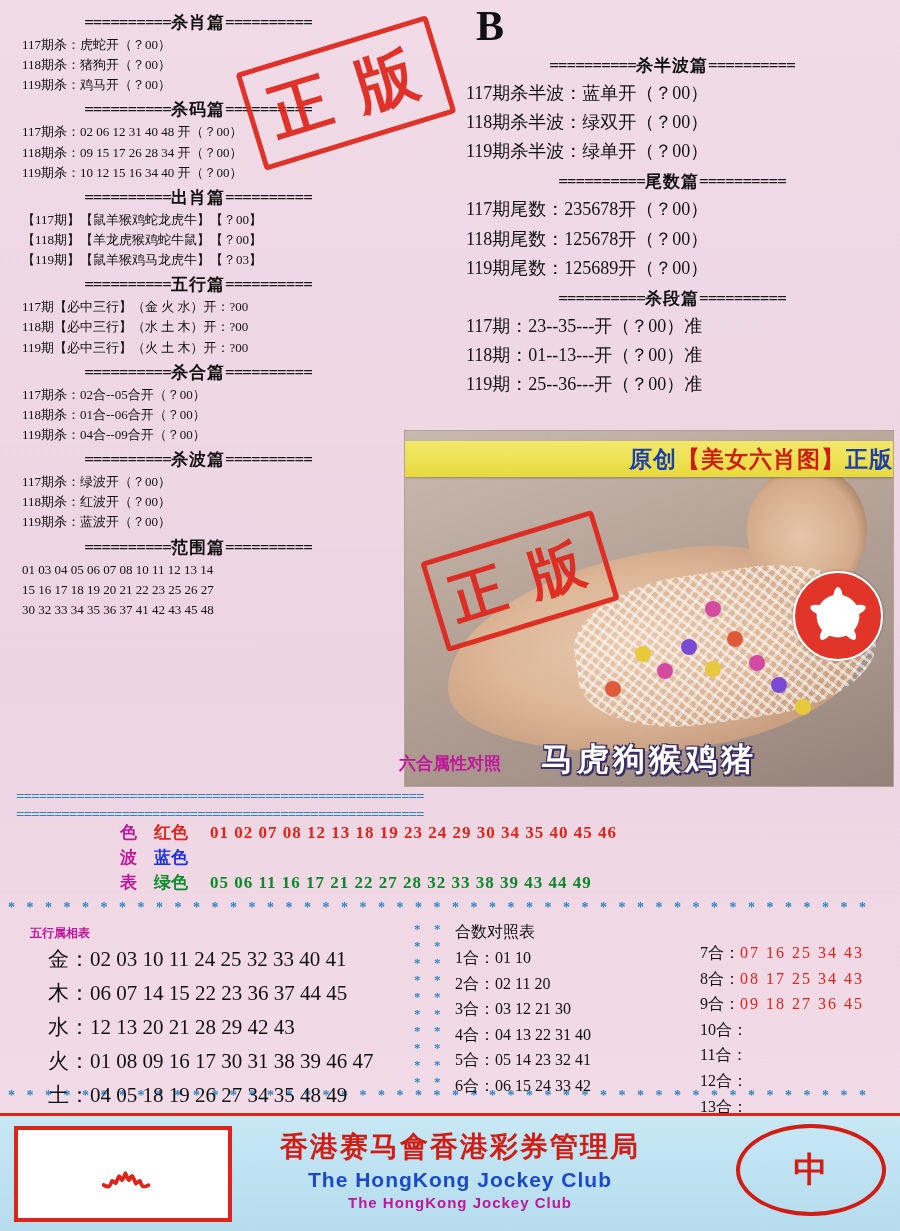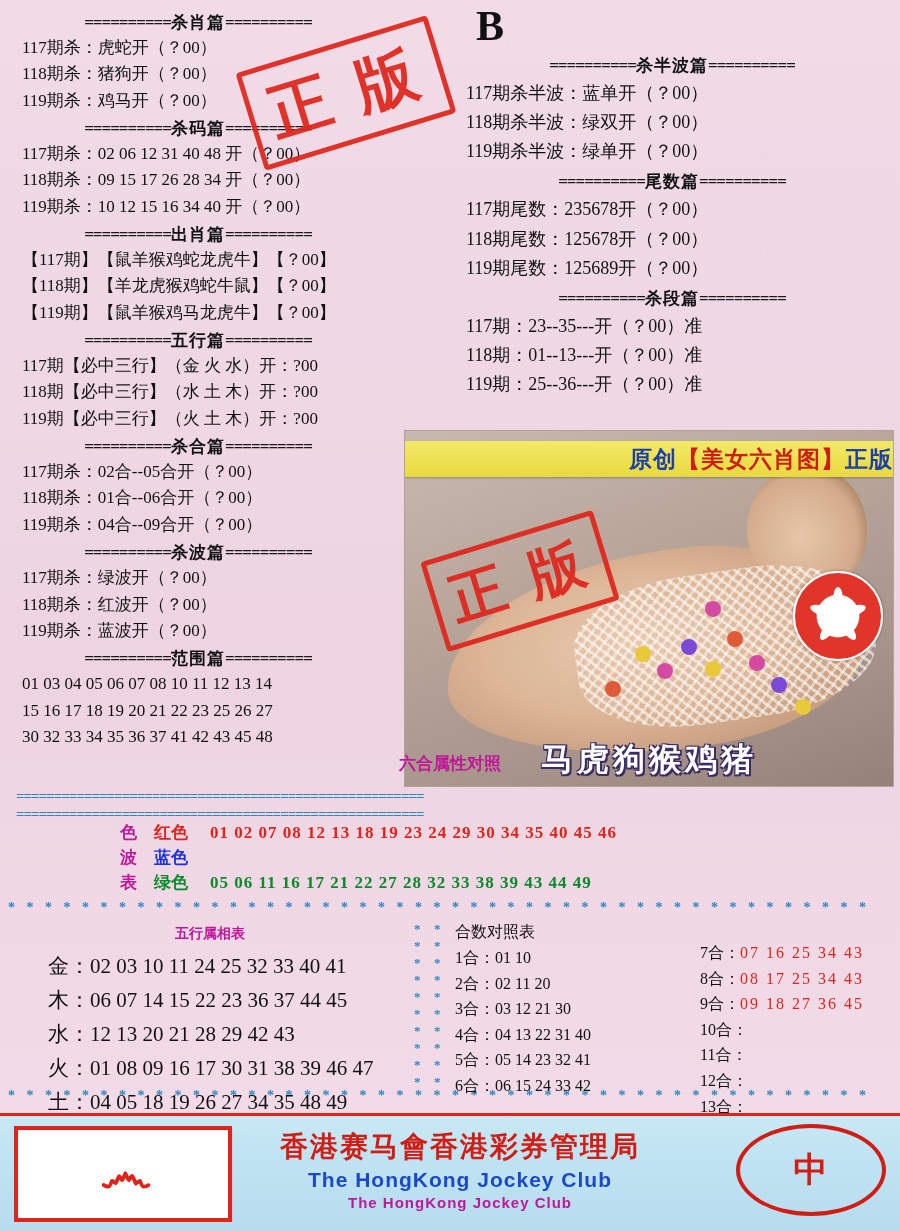--- a/index.html
+++ b/index.html
@@ -19,21 +19,21 @@
     text-align:center;
     font-size:17px;
     color:#111;
     font-weight:bold;
     letter-spacing:1px;
     white-space:nowrap;
     overflow:hidden;
   }
   .sec-title .dash{color:#1a1a1a;letter-spacing:-1px;font-weight:bold;}
   .row{
-    font-size:17px;
+    font-size:13px;
     color:#111;
     line-height:1.55;
     white-space:nowrap;
   }
   
   .left-col{
     position:absolute;left:8px;top:8px;width:380px;
   }
   .left-col .row{padding-left:14px;}
   .left-col .sec-title{margin:3px 0 1px 0;}
@@ -143,21 +143,21 @@
   .c-blue{color:#1b32e0;}
   .c-green{color:#0a8a2a;}
   
   .stars{
     position:absolute;left:8px;width:884px;
     color:#2e86c1;font-size:14px;font-weight:bold;letter-spacing:4px;
     white-space:nowrap;overflow:hidden;
   }
   
   .wuxing{position:absolute;left:30px;top:925px;width:360px;}
-  .wuxing .t{text-align:center;color:#c0179a;font-size:14px;font-weight:bold;margin-bottom:6px;}
+  .wuxing .t{color:#c0179a;font-size:12px;font-weight:bold;margin-bottom:0;}
   .wuxing .r{font-size:21px;line-height:1.62;color:#111;padding-left:18px;}
   .vstars{
     position:absolute;top:920px;color:#2e86c1;font-size:13px;font-weight:bold;line-height:17px;
   }
   .hesum{position:absolute;left:455px;top:922px;width:230px;}
   .hesum .t{color:#111;font-size:16px;margin-bottom:2px;}
   .hesum .r{font-size:16px;line-height:1.6;color:#111;}
   .hesum2{position:absolute;left:700px;top:940px;width:200px;}
   .hesum2 .r{font-size:16px;line-height:1.6;color:#111;}
   .hesum2 .n{color:#e0241b;letter-spacing:2px;}
@@ -212,21 +212,21 @@
     </div>
     <div class="row">117期杀：02 06 12 31 40 48 开（？00）</div>
     <div class="row">118期杀：09 15 17 26 28 34 开（？00）</div>
     <div class="row">119期杀：10 12 15 16 34 40 开（？00）</div>
 
     <div class="sec-title">
       <span class="dash">==========</span><span>出肖篇</span><span class="dash">==========</span>
     </div>
     <div class="row">【117期】【鼠羊猴鸡蛇龙虎牛】【？00】</div>
     <div class="row">【118期】【羊龙虎猴鸡蛇牛鼠】【？00】</div>
-    <div class="row">【119期】【鼠羊猴鸡马龙虎牛】【？00】</div>
+    <div class="row">【119期】【鼠羊猴鸡马龙虎牛】【？03】</div>
 
     <div class="sec-title">
       <span class="dash">==========</span><span>五行篇</span><span class="dash">==========</span>
     </div>
     <div class="row">117期【必中三行】（金 火 水）开：?00</div>
     <div class="row">118期【必中三行】（水 土 木）开：?00</div>
     <div class="row">119期【必中三行】（火 土 木）开：?00</div>
 
     <div class="sec-title">
       <span class="dash">==========</span><span>杀合篇</span><span class="dash">==========</span>

